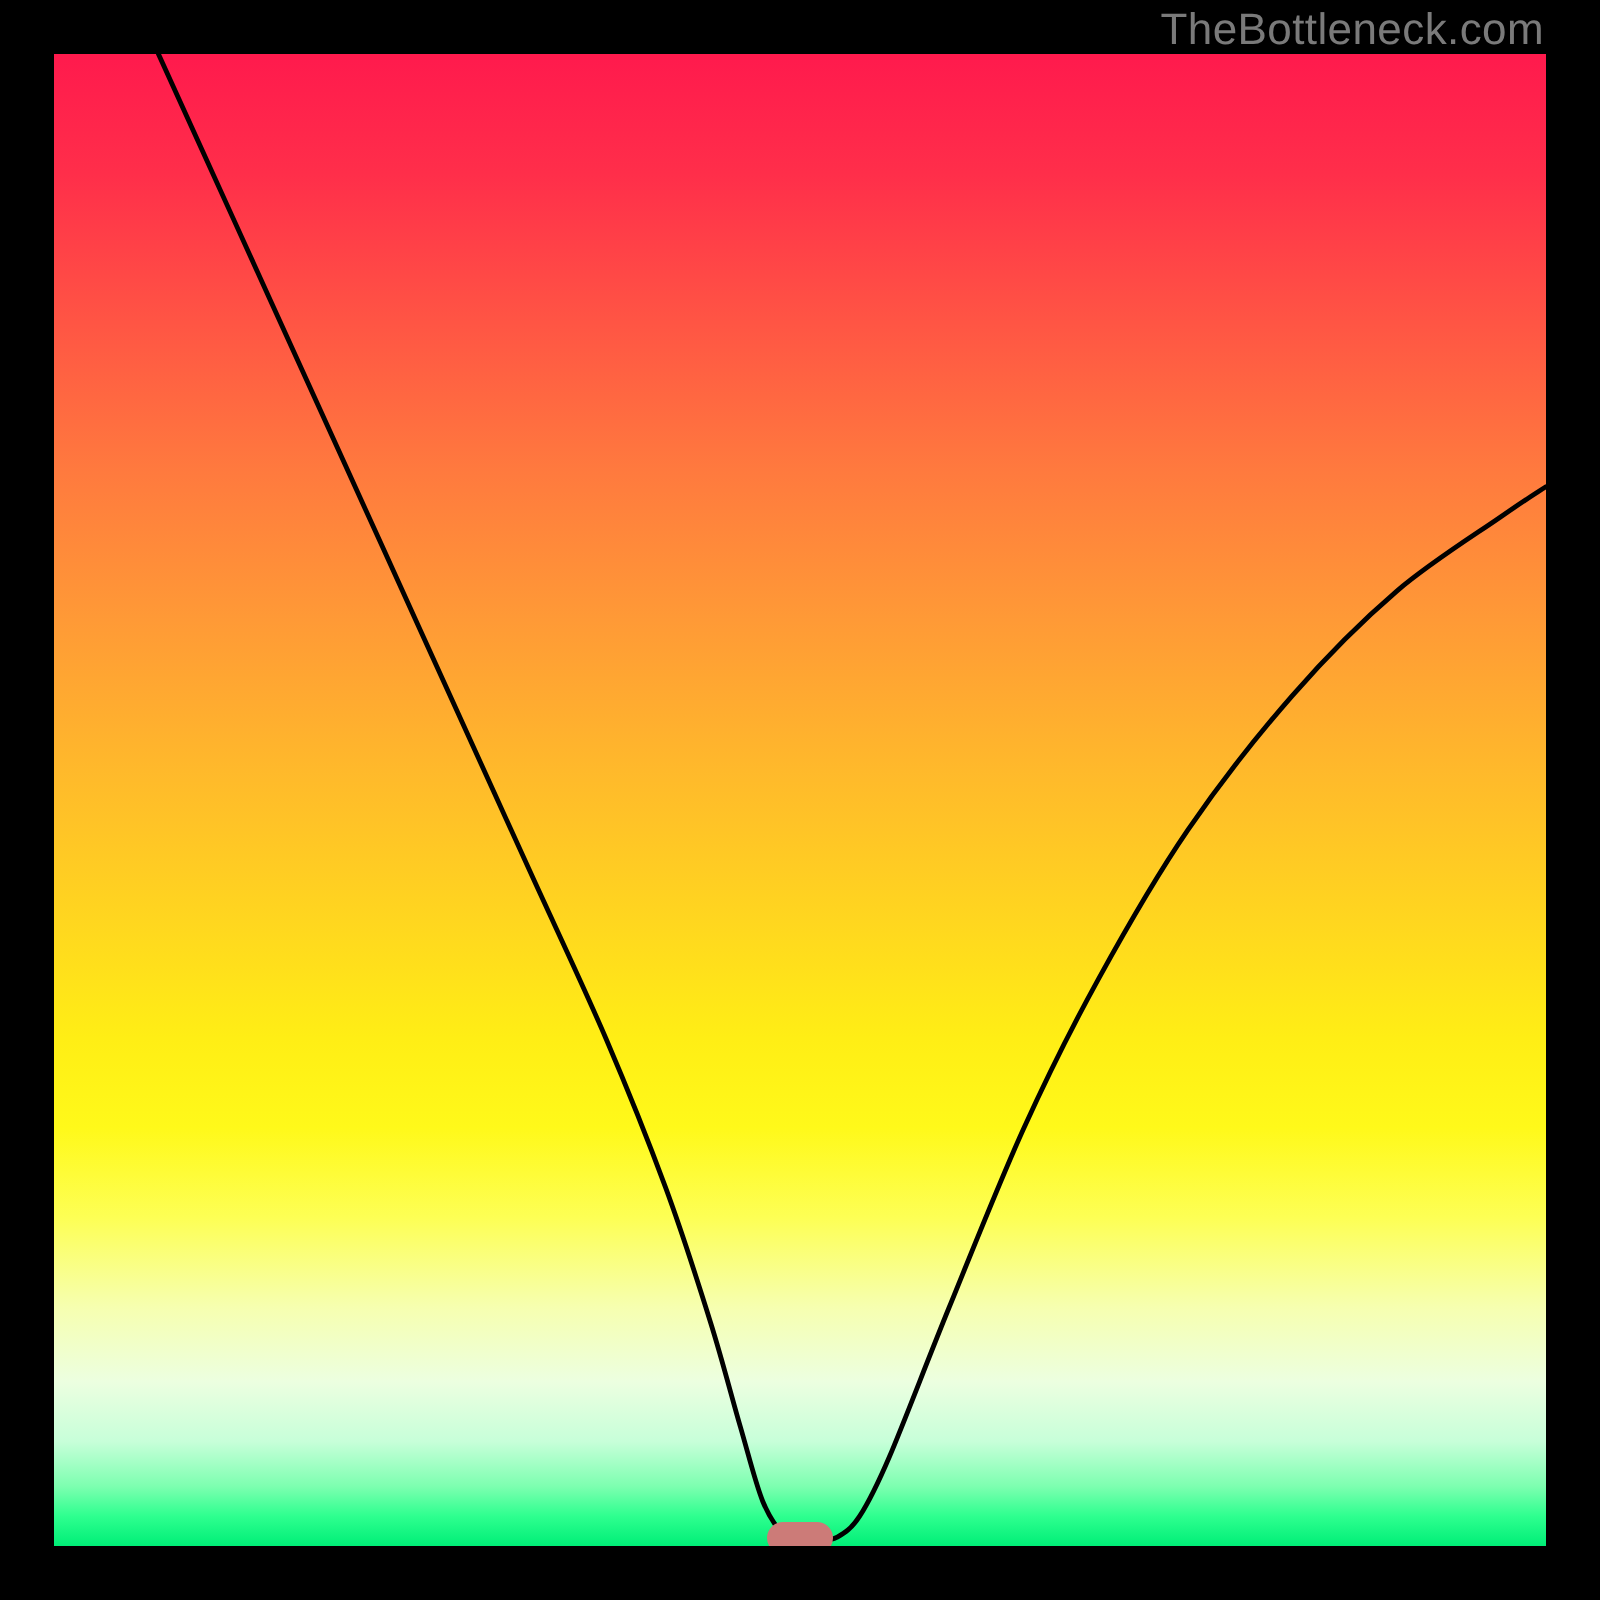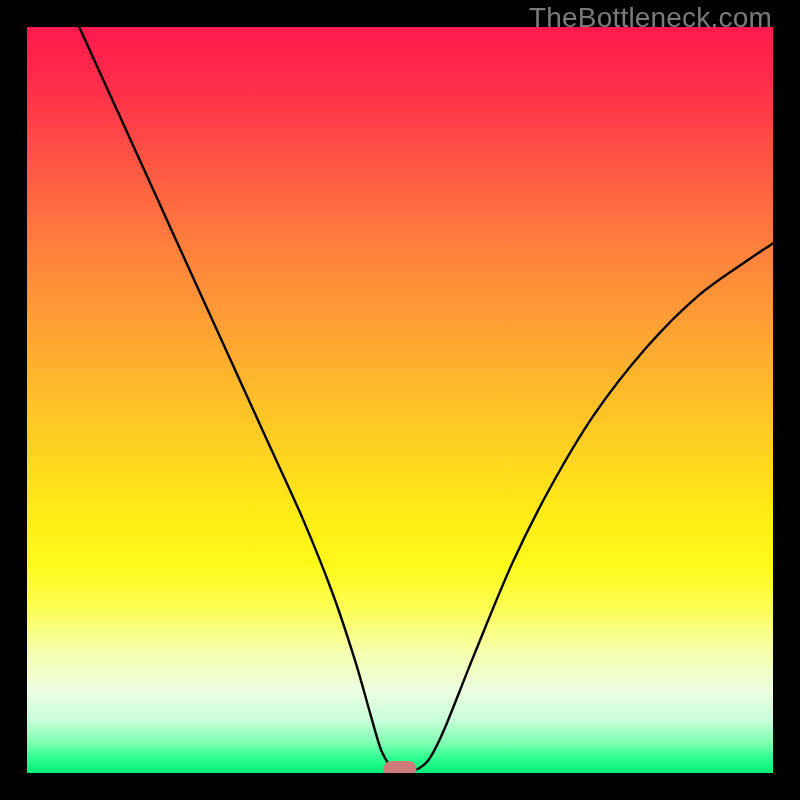--- a/index.html
+++ b/index.html
@@ -58,21 +58,21 @@
     height: 16px;
     border-radius: 8px;
     background: #cc7b78;
     transform: translate(-50%, -50%);
   }
   .watermark {
     position: absolute;
     top: 2px;
     right: 28px;
     color: #7a7a7a;
-    font-size: 28px;
+    font-size: 22px;
     letter-spacing: 0.2px;
     font-weight: 400;
   }
 </style>
 </head>
 <body>
 
 <div class="frame">
 
   <div class="watermark">TheBottleneck.com</div>

